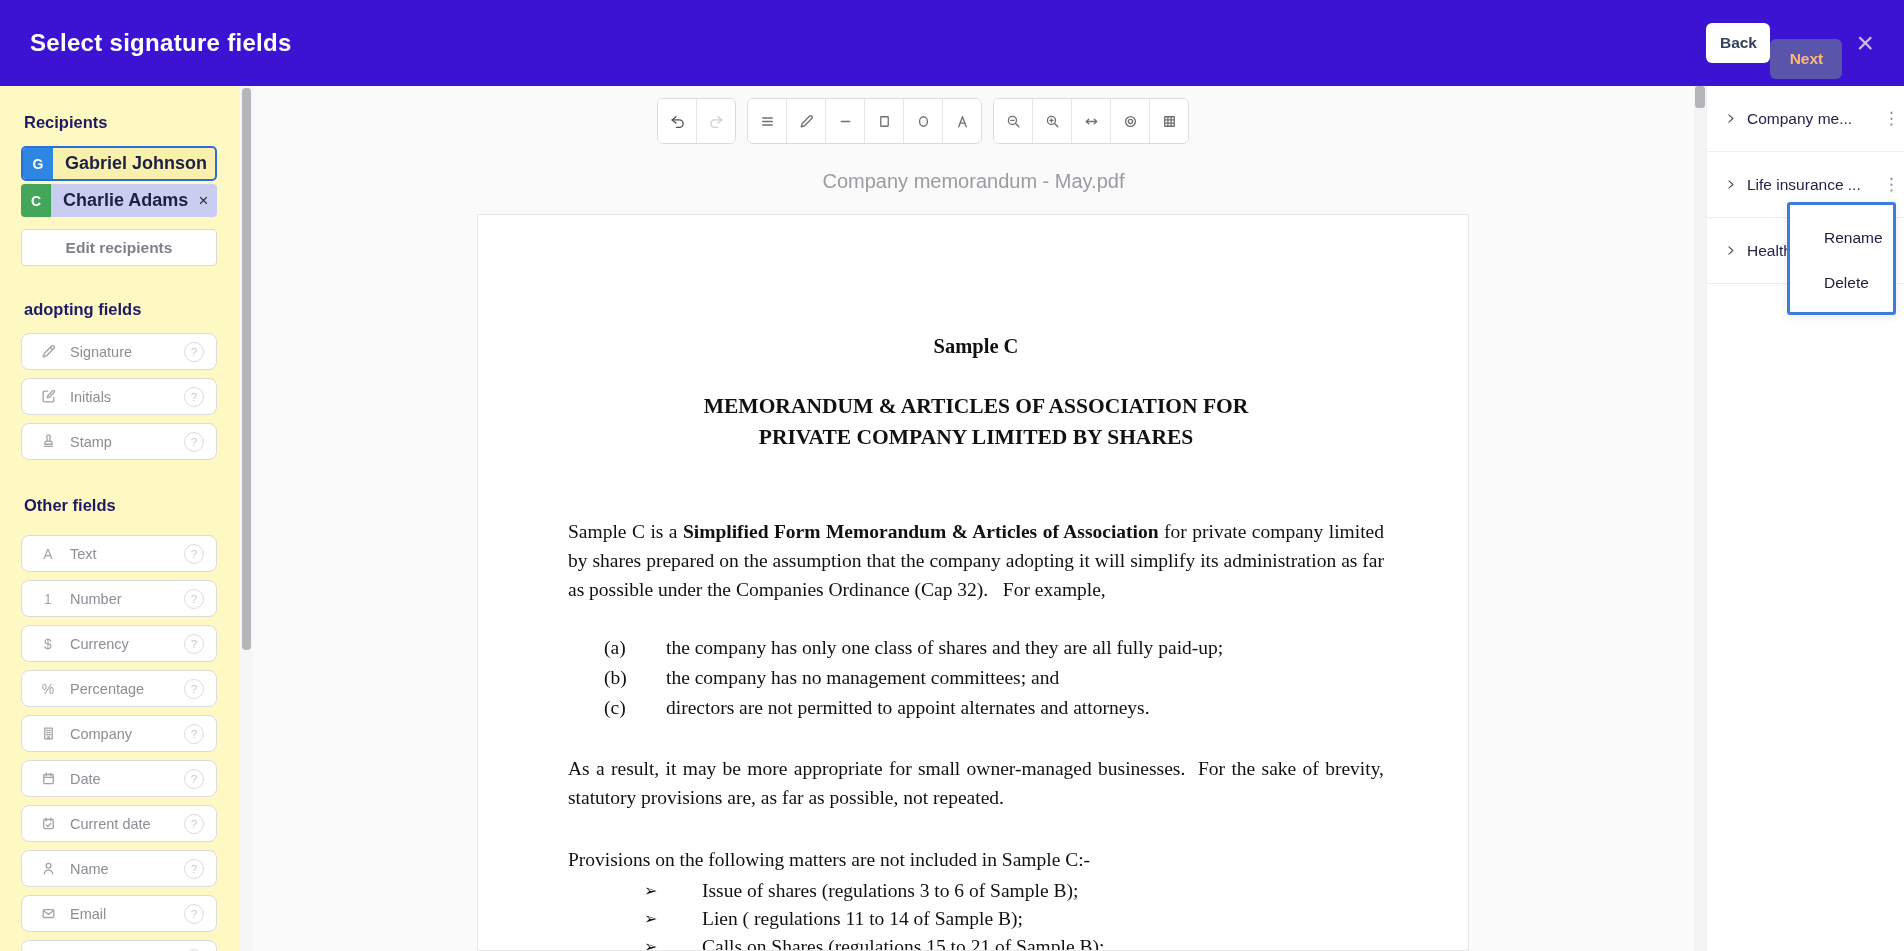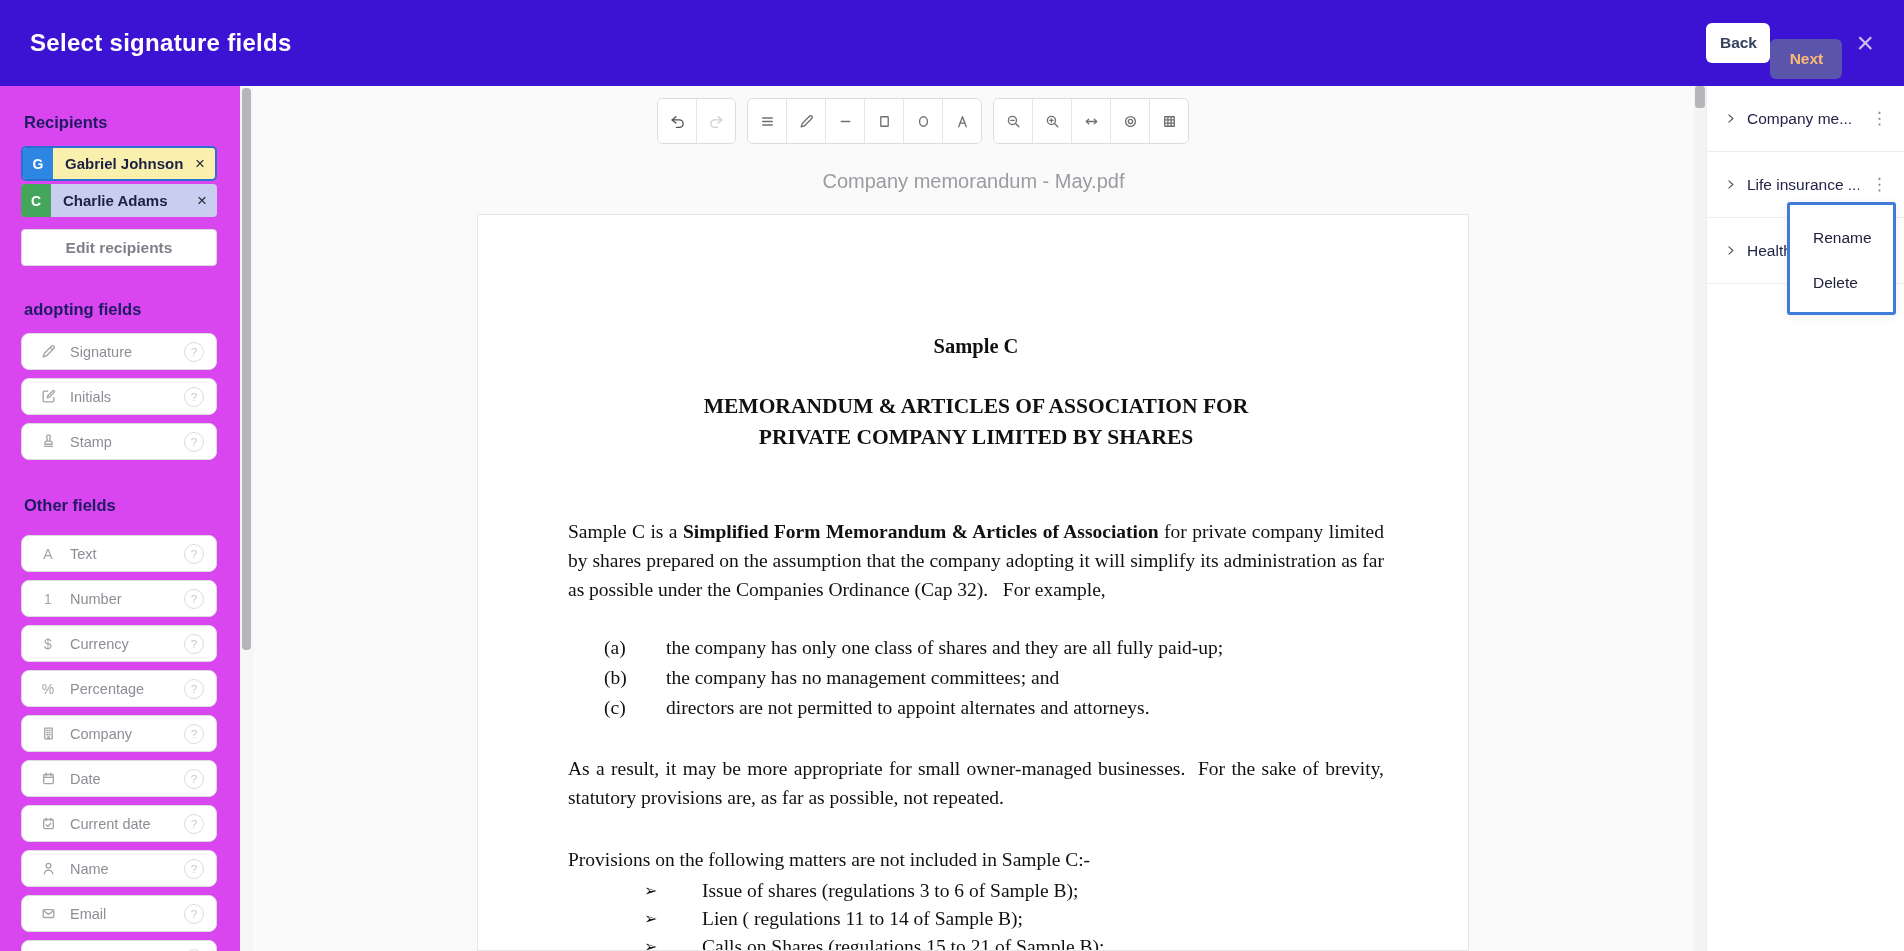--- a/index.html
+++ b/index.html
@@ -11,35 +11,35 @@
           display:flex;align-items:center;padding:0 30px;box-sizing:border-box;}
   .tb-title{color:#ffffff;font-size:24px;font-weight:bold;letter-spacing:.3px;}
   .tb-right{margin-left:auto;display:flex;align-items:center;gap:0;}
   .btn{height:40px;border-radius:6px;border:none;font-family:inherit;font-size:15.5px;font-weight:bold;
        display:flex;align-items:center;justify-content:center;cursor:pointer;}
   .btn-back{width:64px;background:#ffffff;color:#33415c;}
   .btn-next{width:72px;background:#5a55ab;color:#fdba74;margin-top:31px;}
   .tb-close{color:#cbbff2;font-size:30px;font-weight:300;line-height:1;margin-left:14px;cursor:pointer;}
 
   
-  .left-sb{position:absolute;left:0;top:86px;width:240px;height:865px;background:#d946ef;
+  .left-sb{position:absolute;left:0;top:86px;width:240px;height:865px;background:#fef9c3;
            padding:27px 0 0 21px;box-sizing:border-box;overflow:hidden;}
   .sec-h{color:#1e1a63;font-size:16.5px;font-weight:bold;margin:0 0 14px 3px;}
   .sec-h.esign{margin-top:34px;}
   .sec-h.other{margin:36px 0 20px 3px;}
   .recipient{width:196px;height:33px;display:flex;align-items:center;margin-bottom:3px;
              border-radius:4px;overflow:hidden;cursor:pointer;box-sizing:border-box;}
   .recipient.selected{border:2px solid #2b6fd6;border-radius:5px;height:35px;}
   .r-yellow{background:#f9f0ae;}
   .r-purple{background:#c9cdf0;}
   .avatar{width:30px;align-self:stretch;display:flex;align-items:center;justify-content:center;
           color:#ffffff;font-weight:bold;font-size:14px;flex:0 0 30px;}
   .av-blue{background:#2d87e2;}
   .av-green{background:#43a65a;}
-  .rname{flex:1;padding-left:12px;font-size:15px;font-weight:bold;color:#1c2144;white-space:nowrap;}
+  .rname{flex:1;padding-left:12px;font-size:18px;font-weight:bold;color:#1c2144;white-space:nowrap;}
   .rclose{padding:0 10px;color:#2b2b33;font-size:17px;cursor:pointer;}
   .edit-btn{width:196px;height:37px;margin-top:9px;background:#fff;border:1px solid #d9d9dd;border-radius:4px;
             color:#80808a;font-size:15.5px;font-weight:bold;font-family:inherit;cursor:pointer;}
   .field-btn{width:196px;height:37px;margin-bottom:8px;background:#fff;border:1px solid #dcdce0;border-radius:8px;
              display:flex;align-items:center;box-sizing:border-box;padding:0 12px 0 16px;cursor:grab;}
   .fi{width:20px;display:flex;justify-content:center;color:#a3a3ab;}
   .fi-glyph{font-size:14px;color:#a3a3ab;font-weight:normal;}
   .flabel{flex:1;padding-left:12px;font-size:14.5px;color:#8d8d95;}
   .help{width:20px;height:20px;border:1.4px solid #dcdce0;border-radius:50%;color:#c6c6cc;
         font-size:11.5px;display:flex;align-items:center;justify-content:center;box-sizing:border-box;cursor:pointer;}
@@ -76,28 +76,28 @@
   .doc-li .mk{width:62px;flex:0 0 62px;}
   .doc-p2{margin-bottom:33px;}
   .doc-p3{margin-bottom:3px;text-align:left;}
   .doc-b{display:flex;font-size:19.5px;line-height:28px;padding-left:76px;}
   .doc-b .bmk{width:58px;flex:0 0 58px;font-family:"DejaVu Sans",sans-serif;font-size:16px;}
 
   
   .right-sb{position:absolute;left:1706px;top:86px;width:198px;height:865px;background:#ffffff;
             border-left:1px solid #ededef;box-sizing:border-box;}
   .doc-row{height:65px;border-bottom:1px solid #ededef;display:flex;align-items:center;
-           padding:0 14px 0 17px;gap:10px;cursor:pointer;}
+           padding:0 2px 0 17px;gap:10px;cursor:pointer;}
   .chev{color:#4a4a52;display:flex;}
   .doc-row-label{flex:1;font-size:15.5px;color:#23234a;white-space:nowrap;overflow:hidden;}
   .kebab{color:#8a8a92;font-size:17px;cursor:pointer;padding:0 2px;}
   .ctx-menu{position:absolute;left:1787px;top:202px;width:109px;height:113px;background:#fff;
             border:3px solid #3d7cd9;border-radius:3px;box-sizing:border-box;z-index:10;
             box-shadow:0 2px 10px rgba(0,0,0,.08);padding-top:10px;}
-  .ctx-item{height:45px;display:flex;align-items:center;padding-left:23px;font-size:15.5px;
+  .ctx-item{height:45px;display:flex;align-items:center;padding-left:34px;font-size:15.5px;
             color:#20203f;cursor:pointer;}
 </style>
 </head>
 <body>
 
 <div id="root">
 
   <div class="topbar">
     <div class="tb-title">Select signature fields</div>
     <div class="tb-right">

